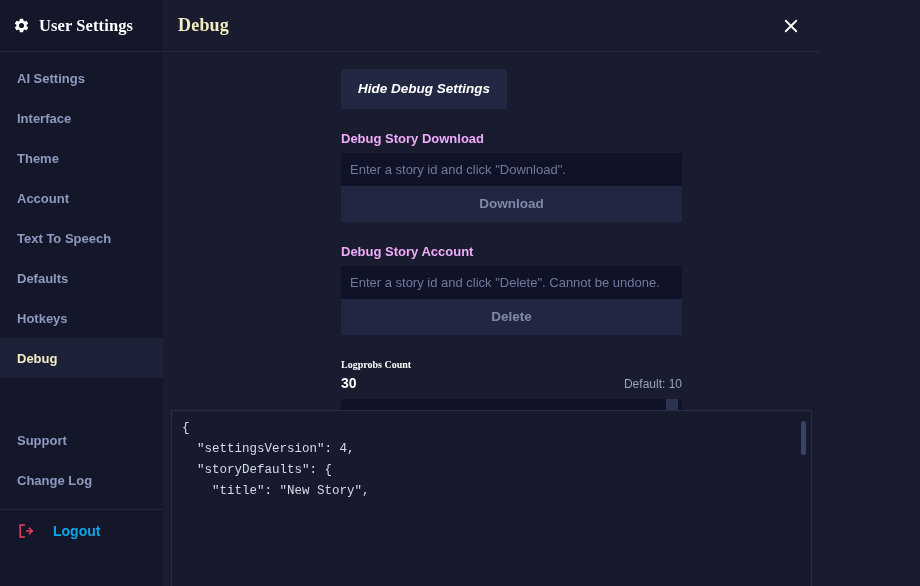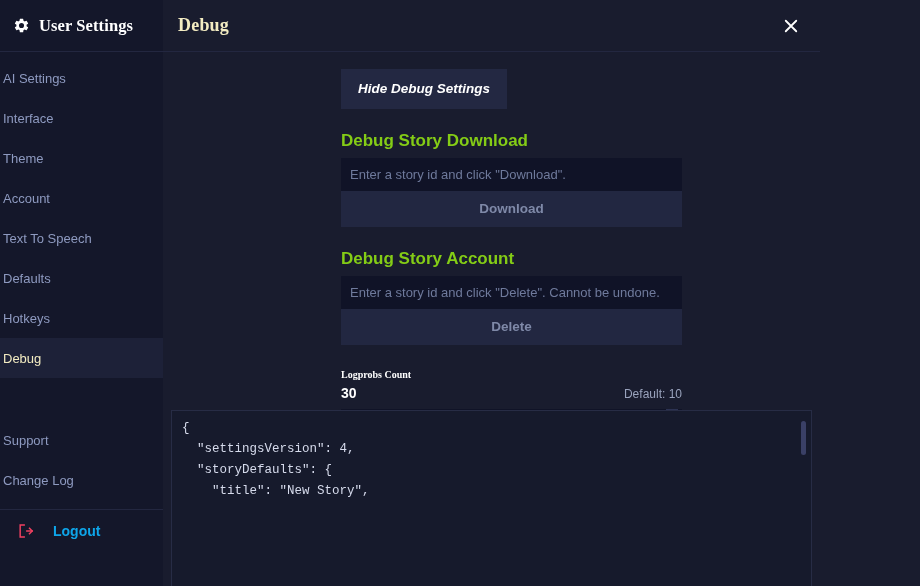--- a/index.html
+++ b/index.html
@@ -52,23 +52,23 @@
   }
   .nav {
     padding-top: 6px;
     display: flex;
     flex-direction: column;
   }
   .nav-item {
     height: 40px;
     display: flex;
     align-items: center;
-    padding-left: 3px;
+    padding-left: 17px;
     font-size: 13px;
-    font-weight: 400;
+    font-weight: 700;
     color: #8e9ac0;
     cursor: pointer;
     user-select: none;
   }
   .nav-item.active {
     background: #1d2138;
     color: #f3ecc2;
   }
   .nav-spacer { flex: 1 1 auto; }
   .nav-sep {
@@ -141,23 +141,23 @@
     color: #ffffff;
     font-size: 13.5px;
     font-weight: 700;
     padding: 13px 17px;
     line-height: 1;
     cursor: pointer;
     user-select: none;
     font-style: italic;
   }
   .section-label {
-    font-size: 17px;
-    font-weight: 700;
-    color: #84cc16;
+    font-size: 13px;
+    font-weight: 700;
+    color: #f0abfc;
     margin: 22px 0 7px 0;
   }
   .text-input {
     display: block;
     width: 341px;
     height: 33px;
     background: #101327;
     border: none;
     outline: none;
     color: #c9cfe3;

